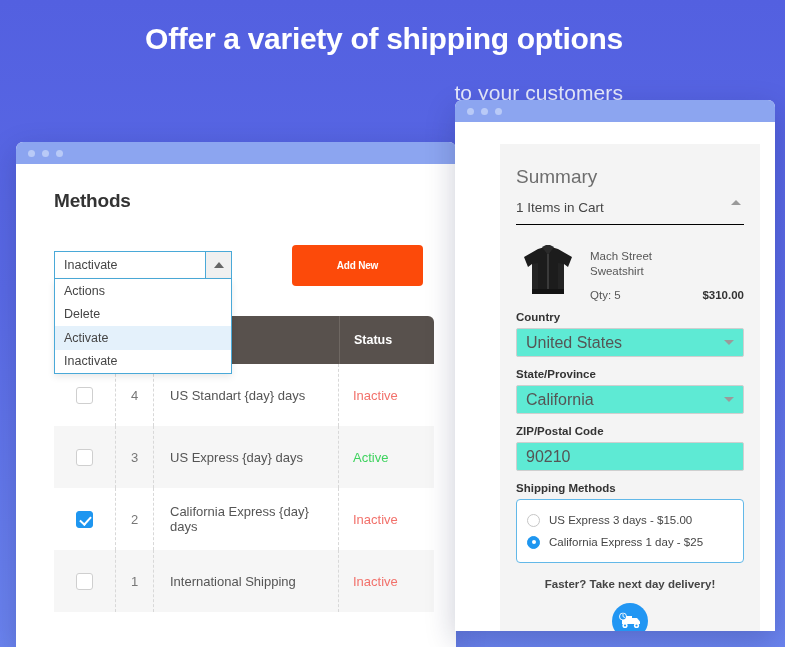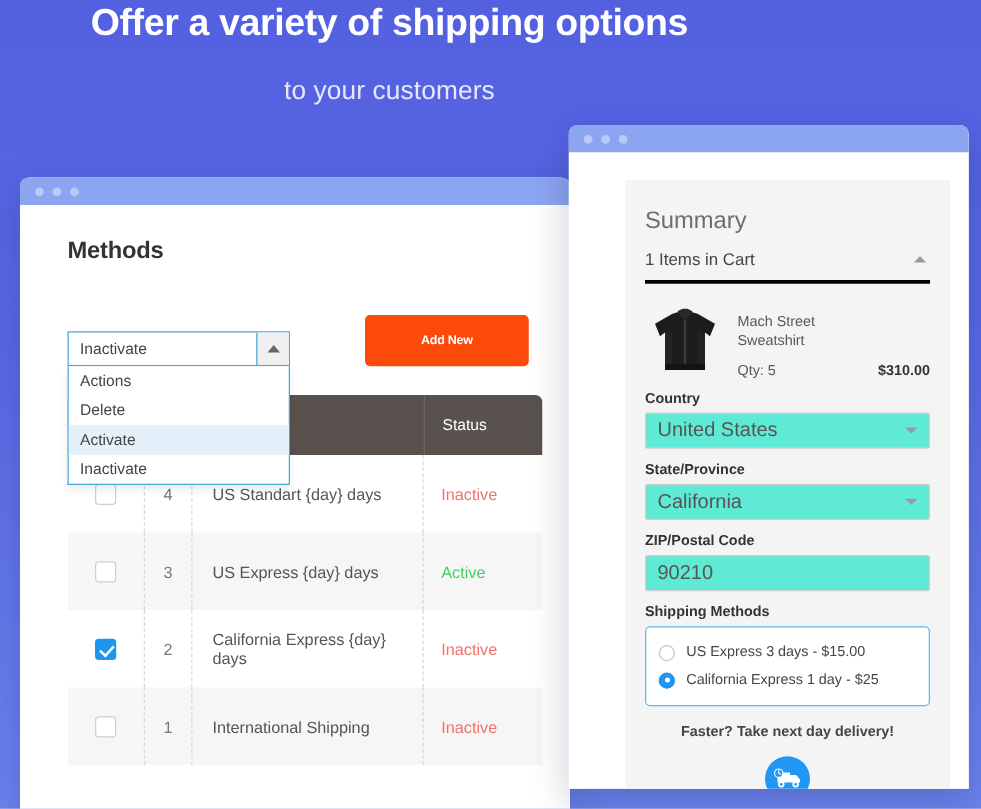--- a/index.html
+++ b/index.html
@@ -11,22 +11,22 @@
     font-family: "Liberation Sans", sans-serif;
     background: linear-gradient(to bottom, #5360e0 0%, #5a6ae6 45%, #6b84ef 100%);
     position: relative;
   }
 
   
   .hero {
     position: absolute;
     top: 0; left: 0;
     width: 623px;
-    text-align: center;
-    padding-top: 0;
+    text-align: right;
+    padding-top: 20px;
   }
   .hero-title {
     font-size: 30px;
     font-weight: bold;
     color: #ffffff;
     letter-spacing: -0.3px;
     line-height: 1.25;
   }
   .hero-sub {
     font-size: 21px;
@@ -74,21 +74,21 @@
   .page-title {
     font-size: 19px;
     font-weight: bold;
     color: #333;
     letter-spacing: -0.2px;
     margin-bottom: 25px;
   }
 
   .toolbar {
     display: flex;
-    align-items: flex-end;
+    align-items: center;
     gap: 60px;
     position: relative;
     height: 56px;
   }
 
   
   .select-wrap { position: relative; width: 178px; z-index: 40; }
   .select-box {
     display: flex;
     height: 28px;
@@ -166,21 +166,21 @@
     display: flex;
     align-items: center;
     color: #fff;
   }
   .th-cb   { width: 62px; }
   .th-id   { width: 38px; }
   .th-name { flex: 1; }
   .th-status {
     width: 95px;
     font-size: 12.5px;
-    font-weight: normal;
+    font-weight: bold;
     padding-left: 14px;
     border-left: 1px solid #6e6762;
     height: 48px;
     display: flex;
     align-items: center;
   }
   .trow {
     height: 62px;
     display: flex;
     align-items: center;
@@ -264,26 +264,26 @@
     padding: 22px 16px 0 16px;
   }
   .summary-title {
     font-size: 19px;
     color: #6e6e6e;
     font-weight: 400;
     margin-bottom: 12px;
   }
   .cart-count-row {
     display: flex;
-    align-items: center;
+    align-items: flex-start;
     justify-content: space-between;
     font-size: 13.5px;
     color: #454545;
     padding-bottom: 9px;
-    border-bottom: 3px solid #000000;
+    border-bottom: 1px solid #000000;
   }
   .chev-up {
     width: 0; height: 0;
     border-left: 5px solid transparent;
     border-right: 5px solid transparent;
     border-bottom: 5px solid #9a9a9a;
     margin-right: 3px;
   }
 
   .item-row {

